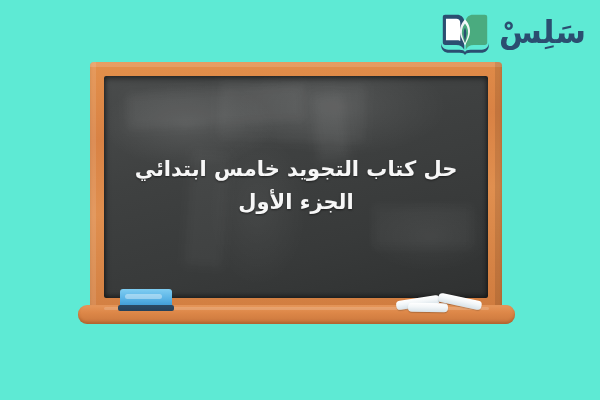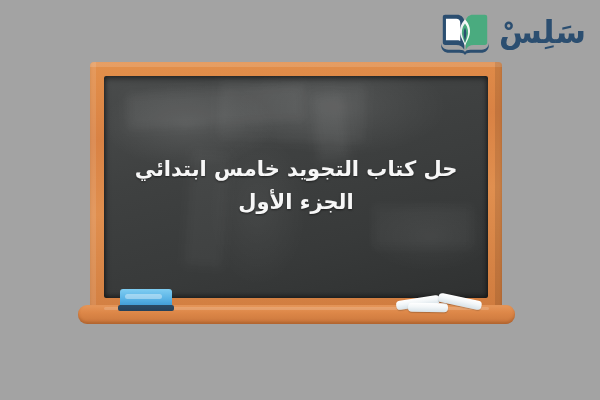--- a/index.html
+++ b/index.html
@@ -13,21 +13,21 @@
     height: 400px;
     position: relative;
     overflow: hidden;
     font-family: "DejaVu Sans", "Liberation Sans", sans-serif;
   }
 
   
   .canvas {
     position: absolute;
     inset: 0;
-    background: #a3a3a3;
+    background: #5eead4;
   }
 
   
   .brand {
     position: absolute;
     top: 6px;
     right: 14px;
     height: 54px;
     display: flex;
     align-items: center;

